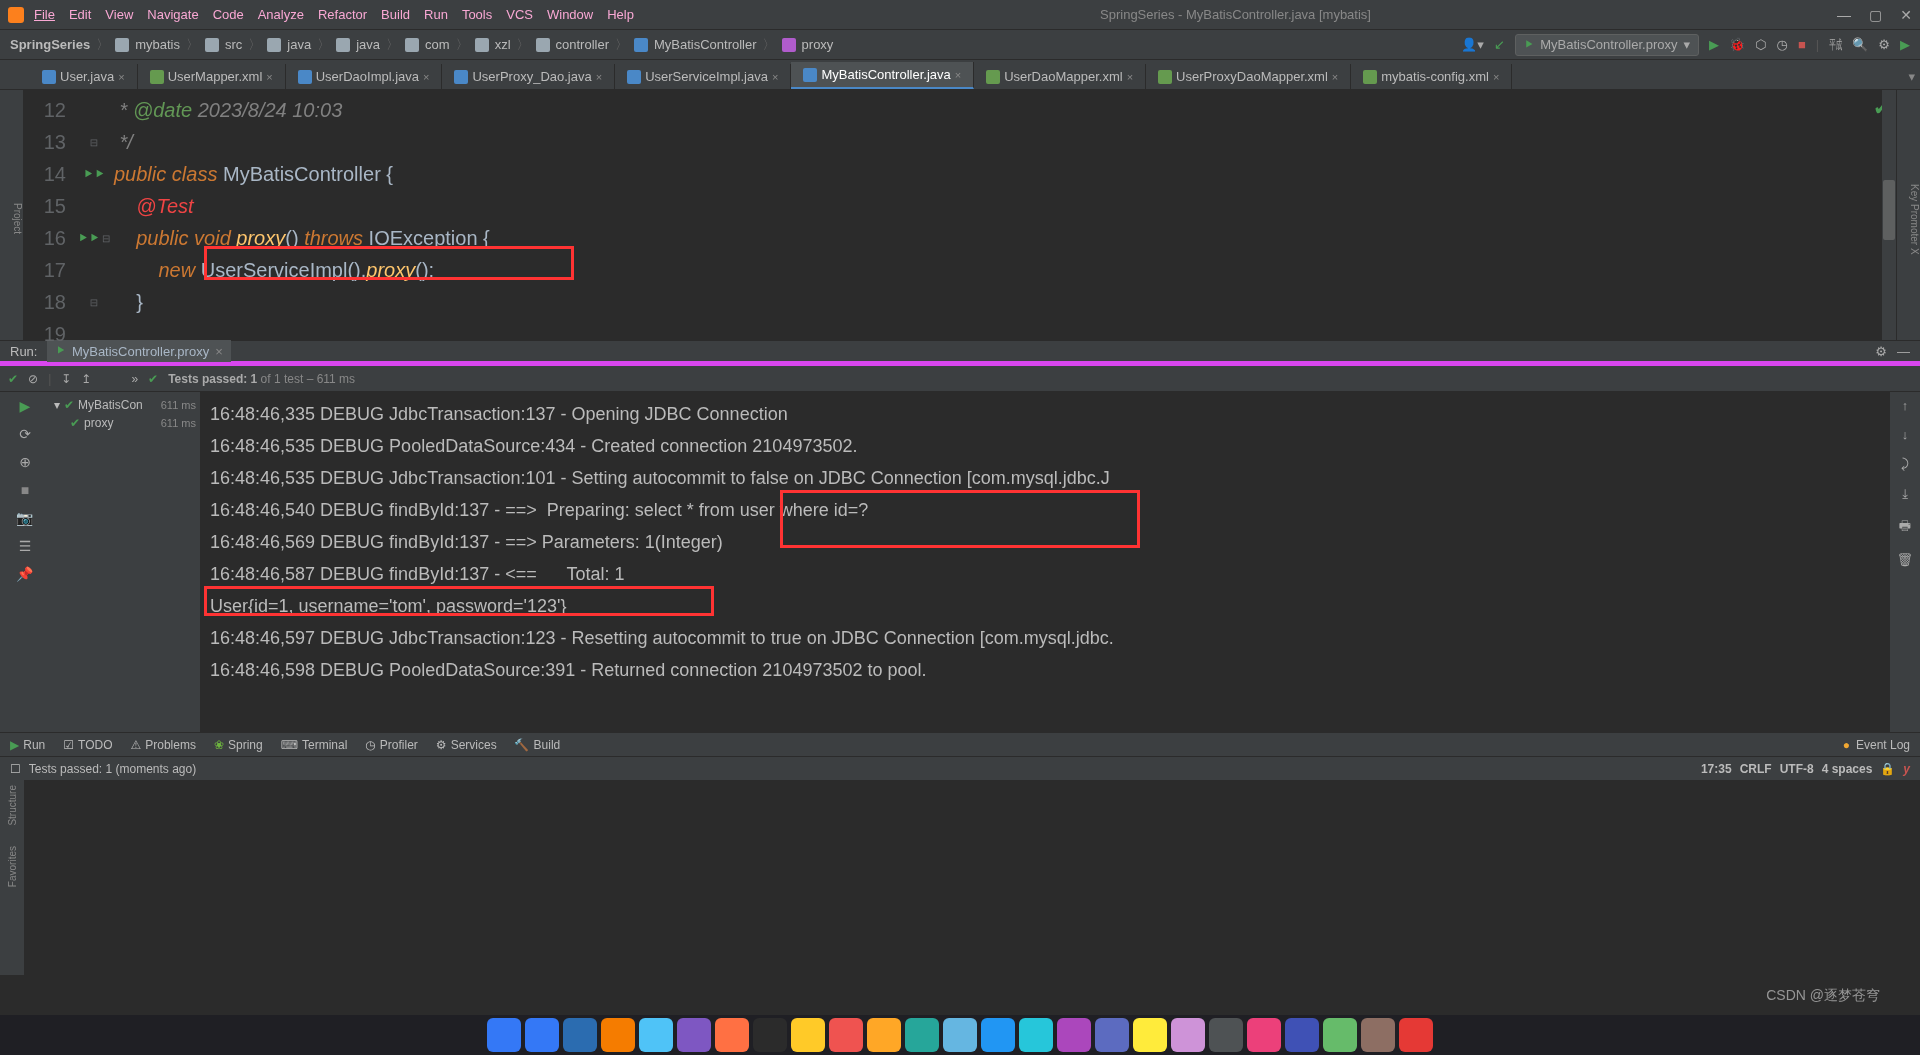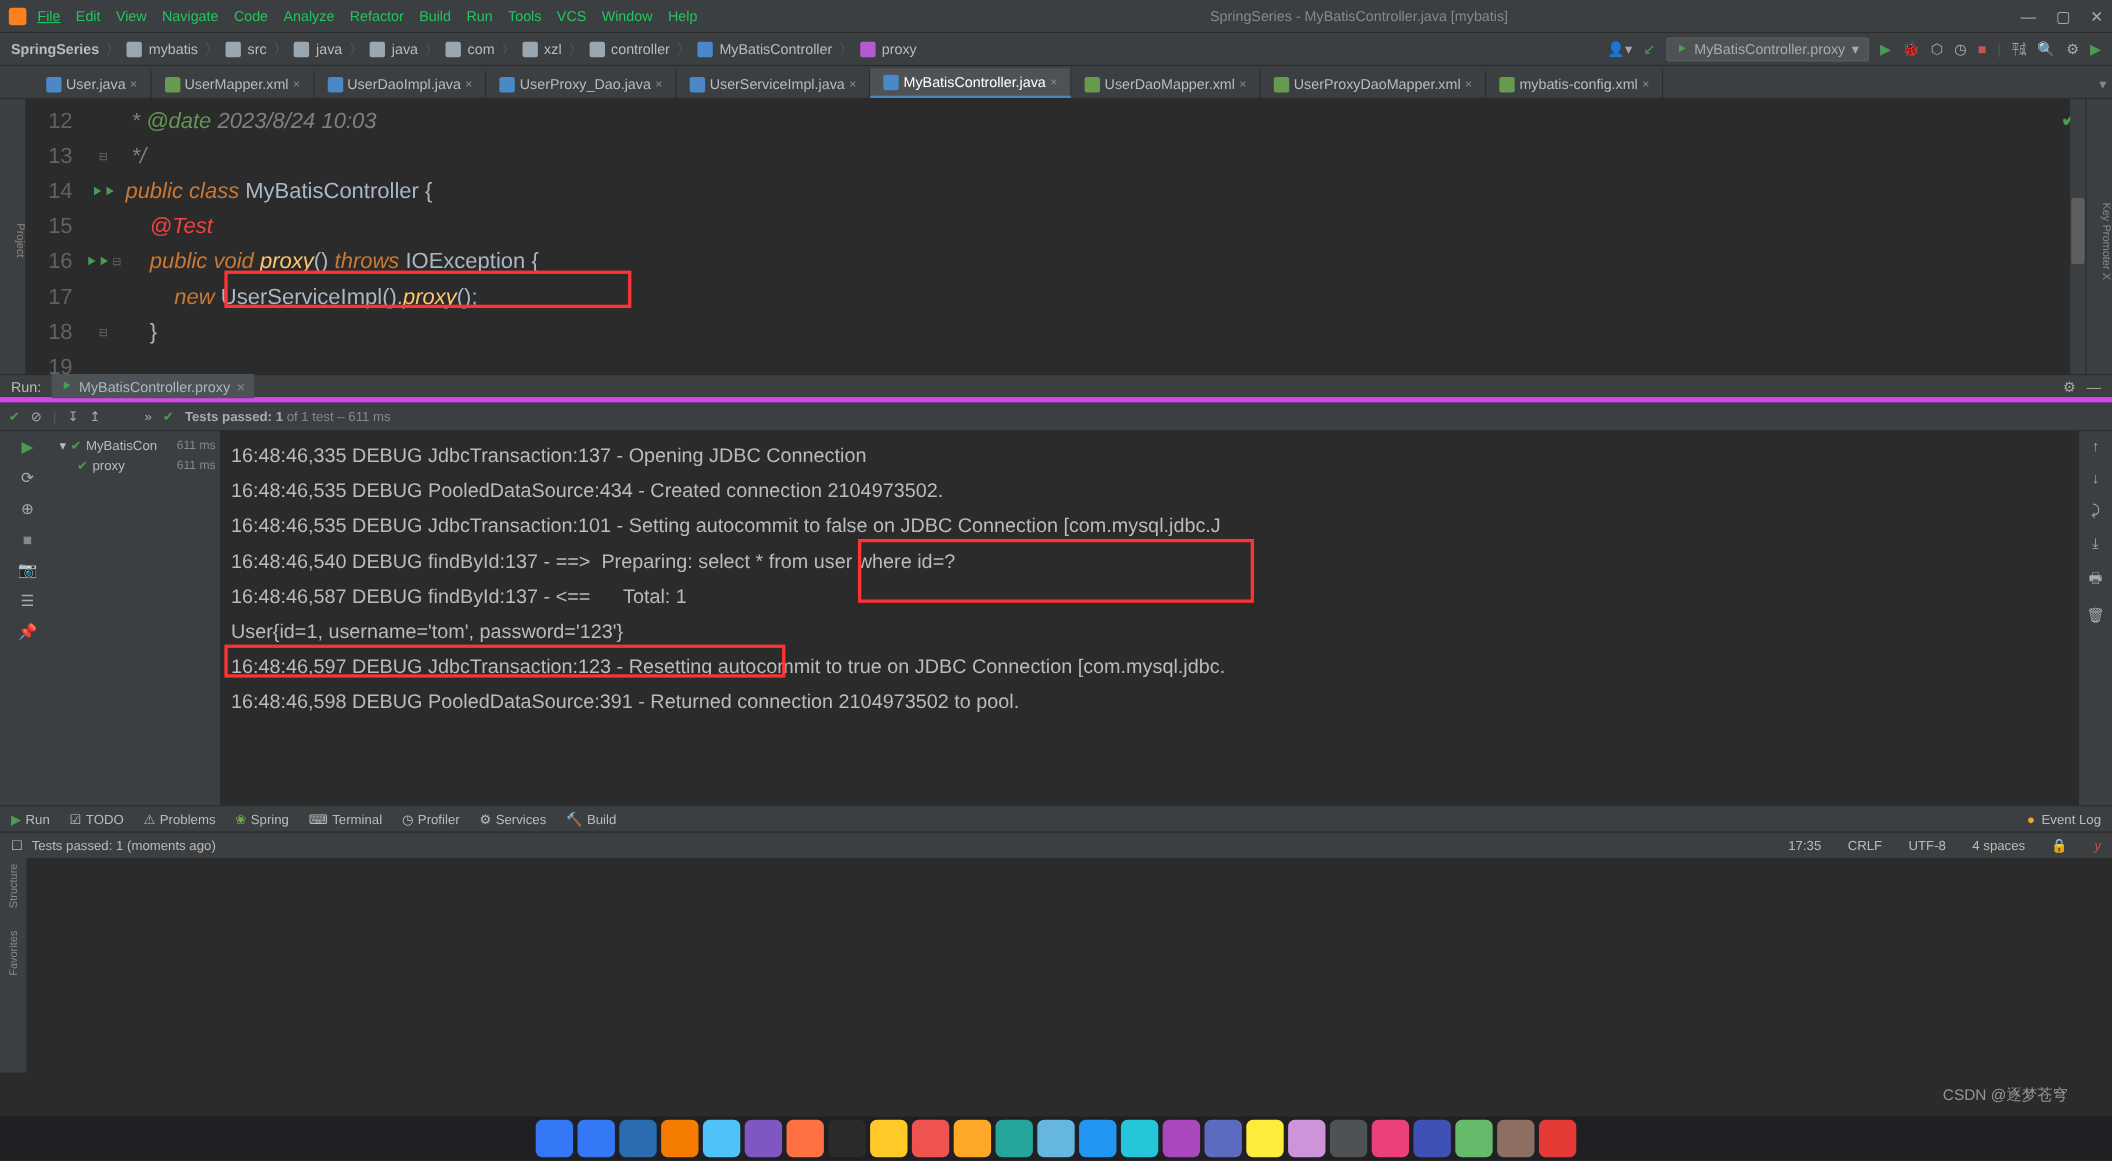--- a/index.html
+++ b/index.html
@@ -1,19 +1,19 @@
 <!DOCTYPE html>
 <html><head>
 <meta charset="utf-8">
 <style>
 * { margin:0; padding:0; box-sizing:border-box; font-family:"Segoe UI",Arial,sans-serif; }
 body { background:#2b2b2b; color:#a9b7c6; width:1920px; height:1055px; overflow:hidden; position:relative; font-size:13px; }
 .titlebar { height:30px; background:#3c3f41; display:flex; align-items:center; padding:0 8px; border-bottom:1px solid #2b2b2b; }
 .titlebar .logo { width:16px; height:16px; background:#fc801d; border-radius:3px; margin-right:10px; }
-.menu { display:flex; gap:14px; color:#22c55e; font-size:13px; }
+.menu { display:flex; gap:14px; color:#f9a8d4; font-size:13px; }
 .menu span { cursor:pointer; }
 .menu span u { text-decoration:underline; }
 .titlecenter { flex:1; text-align:center; color:#888; font-size:13px; }
 .winbtns { display:flex; gap:18px; color:#aaa; font-size:14px; }
 .navbar { height:30px; background:#3c3f41; display:flex; align-items:center; padding:0 10px; border-bottom:1px solid #2b2b2b; }
 .crumbs { display:flex; align-items:center; gap:6px; color:#bbb; font-size:13px; }
 .crumbs .sep { color:#666; }
 .crumbs .ic { display:inline-block; width:14px; height:14px; border-radius:2px; }
 .ic-folder { background:#9aa7b0; }
 .ic-class { background:#4a88c7; border-radius:50%; }
@@ -56,21 +56,21 @@
 .test-tree .row { display:flex; align-items:center; gap:4px; padding:2px 0; }
 .test-tree .ok { color:#499c54; }
 .test-tree .ms { margin-left:auto; color:#888; font-size:11px; }
 .console { flex:1; font-family:"JetBrains Mono",Consolas,monospace; font-size:18px; color:#bbb; padding:6px 10px; position:relative; overflow:hidden; line-height:32px; }
 .console .cline { white-space:pre; }
 .console-right { width:30px; background:#3c3f41; display:flex; flex-direction:column; align-items:center; padding-top:6px; gap:14px; color:#aaa; }
 .bottom-tabs { height:24px; background:#3c3f41; display:flex; align-items:center; gap:18px; padding:0 10px; font-size:12px; color:#bbb; border-top:1px solid #2b2b2b; }
 .bottom-tabs .bt { display:flex; align-items:center; gap:4px; cursor:pointer; }
 .bottom-tabs .right { margin-left:auto; display:flex; align-items:center; gap:6px; }
 .statusbar { height:24px; background:#3c3f41; display:flex; align-items:center; padding:0 10px; font-size:12px; color:#bbb; border-top:1px solid #2b2b2b; }
-.statusbar .right { margin-left:auto; display:flex; gap:24px; }
+.statusbar .right { margin-left:auto; display:flex; gap:8px;font-weight:bold; }
 .lsidebar { position:absolute; left:0; top:90px; width:24px; background:#3c3f41; display:flex; flex-direction:column; align-items:center; gap:20px; padding-top:10px; color:#888; font-size:10px; }
 .lsidebar .vt { writing-mode:vertical-rl; transform:rotate(180deg); }
 .taskbar { position:absolute; bottom:0; left:0; right:0; height:40px; background:rgba(20,20,30,0.5); display:flex; align-items:center; justify-content:center; gap:4px; }
 .taskbar .app { width:34px; height:34px; border-radius:6px; }
 .watermark { position:absolute; right:40px; bottom:50px; color:rgba(220,220,220,0.6); font-size:14px; }
 .green-check { color:#499c54; }
 .scroll-slot { position:absolute; right:0; top:0; width:14px; height:100%; background:#3c3f41; }
 .scroll-thumb { position:absolute; right:1px; width:12px; background:#5e6060; border-radius:2px; }
 </style>
 </head>
@@ -315,20 +315,21 @@
         <span class="ok">✔</span>
         <span>proxy</span>
         <span class="ms">611 ms</span>
       </div>
   </div>
   <div class="console">
     <div class="cline">16:48:46,335 DEBUG JdbcTransaction:137 - Opening JDBC Connection</div>
     <div class="cline">16:48:46,535 DEBUG PooledDataSource:434 - Created connection 2104973502.</div>
     <div class="cline">16:48:46,535 DEBUG JdbcTransaction:101 - Setting autocommit to false on JDBC Connection [com.mysql.jdbc.J</div>
     <div class="cline">16:48:46,540 DEBUG findById:137 - ==&gt;  Preparing: select * from user where id=?</div>
+    <div class="cline">16:48:46,569 DEBUG findById:137 - ==&gt; Parameters: 1(Integer)</div>
     <div class="cline">16:48:46,587 DEBUG findById:137 - &lt;==      Total: 1</div>
     <div class="cline">User{id=1, username='tom', password='123'}</div>
     <div class="cline">16:48:46,597 DEBUG JdbcTransaction:123 - Resetting autocommit to true on JDBC Connection [com.mysql.jdbc.</div>
     <div class="cline">16:48:46,598 DEBUG PooledDataSource:391 - Returned connection 2104973502 to pool.</div>
     <div class="redbox" style="left:580px;top:98px;width:360px;height:58px;"></div>
     <div class="redbox" style="left:4px;top:194px;width:510px;height:30px;"></div>
   </div>
   <div class="console-right">
     <span>↑</span>
     <span>↓</span>

